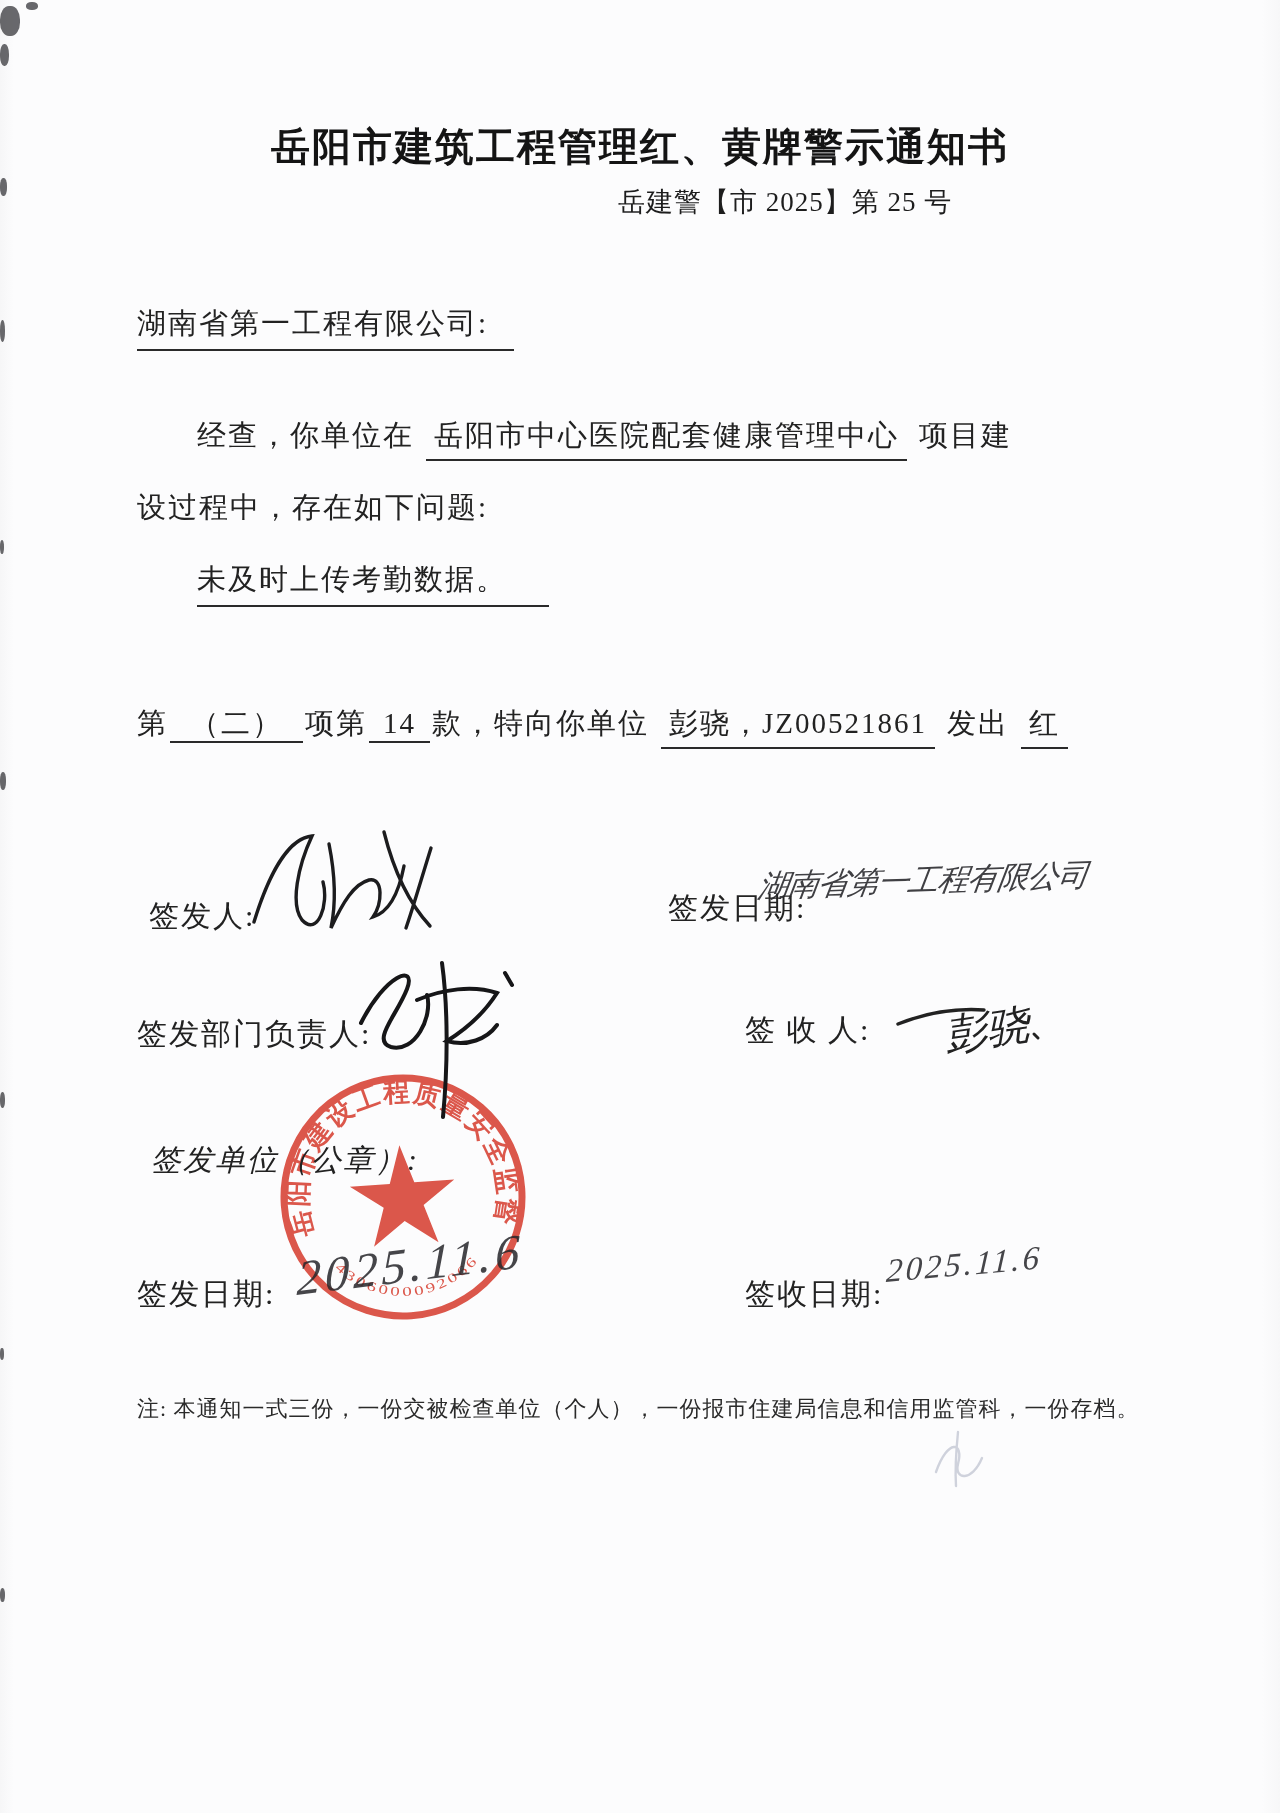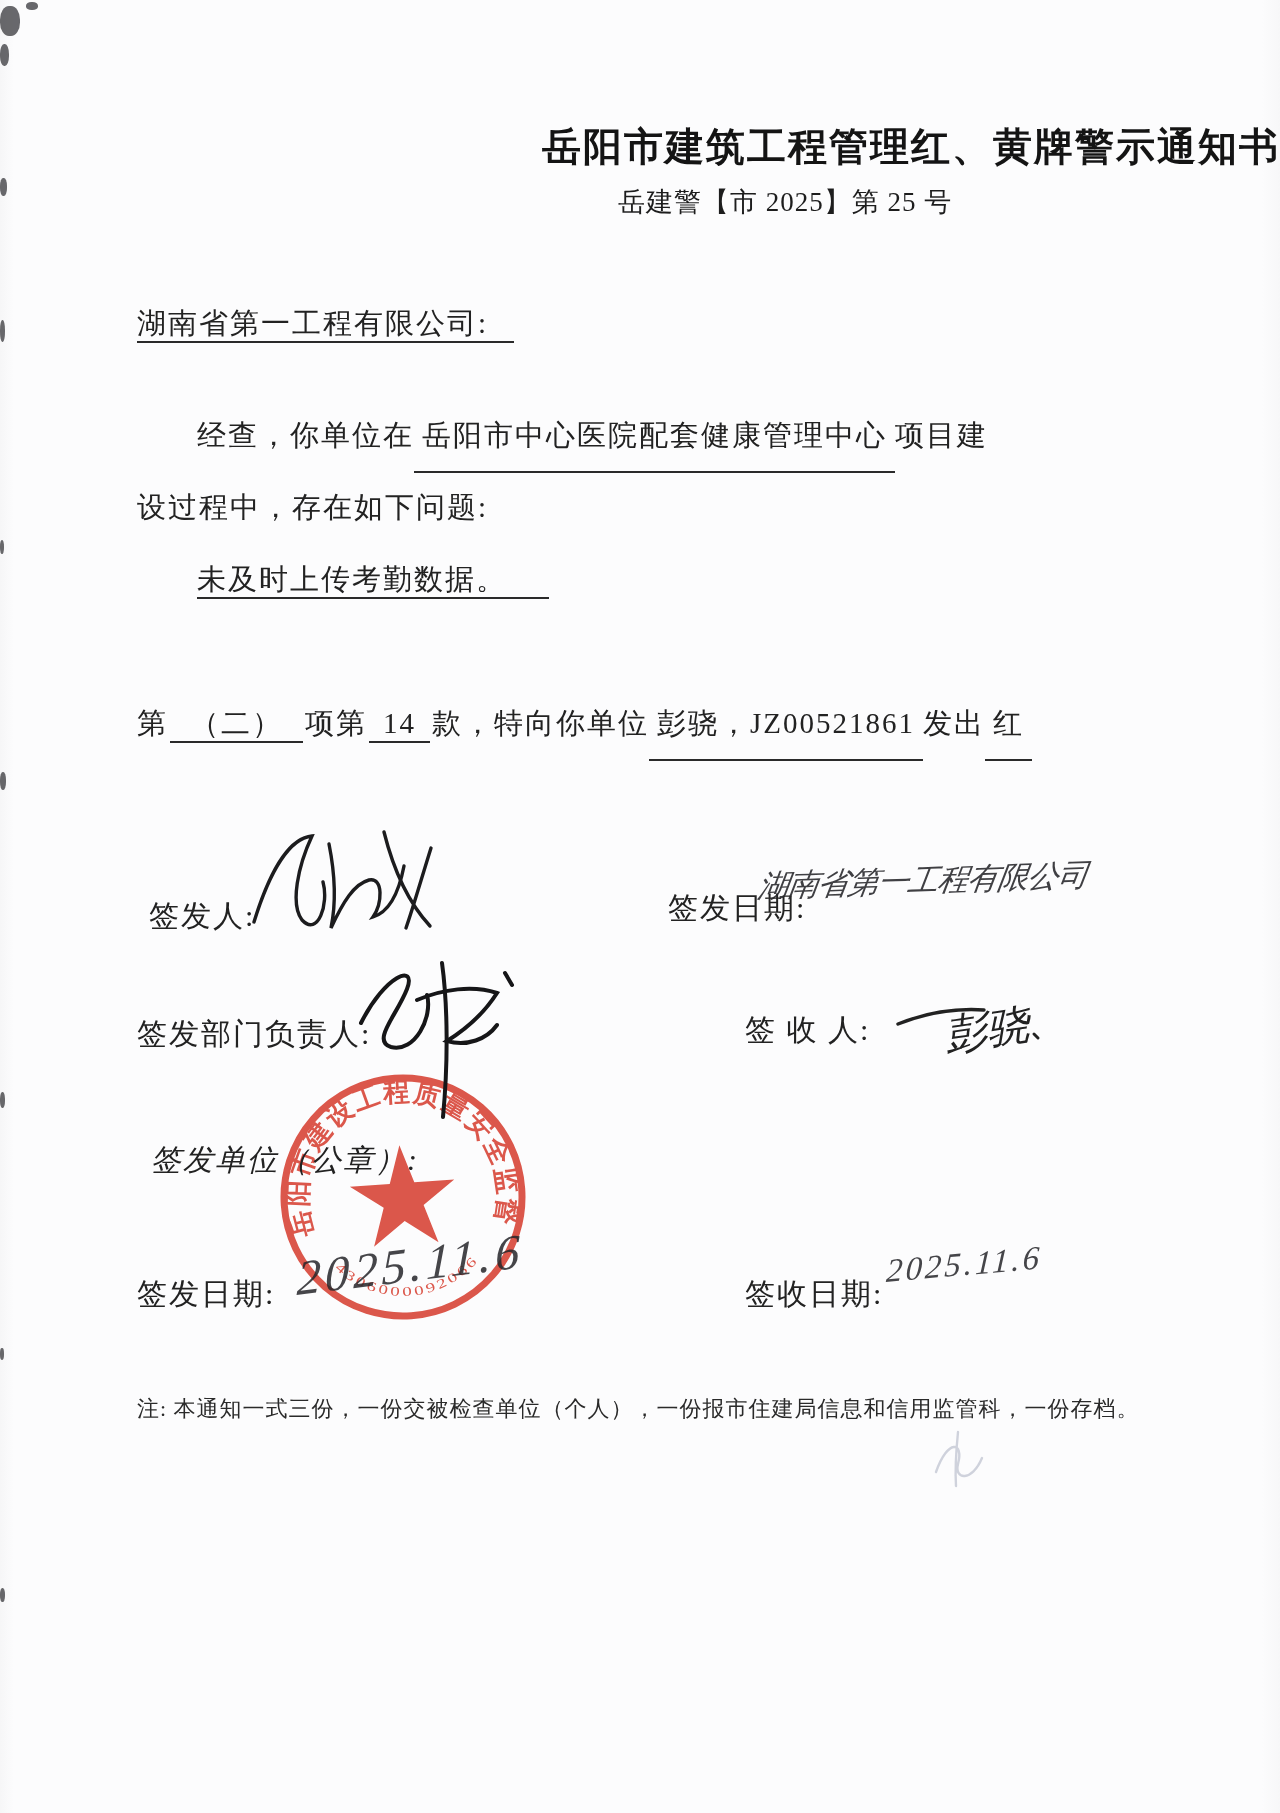--- a/index.html
+++ b/index.html
@@ -6,34 +6,34 @@
   body{
     width:1280px;height:1813px;
     background:#fbfbfc;
     font-family:"Liberation Serif","DejaVu Serif",serif;
     color:#1f1f1f;
     overflow:hidden;
   }
   .page{position:relative;width:1280px;height:1813px;background:linear-gradient(90deg,#f6f6f7 0px,#fcfcfd 14px,#fcfcfd 1262px,#f7f7f8 1280px);}
   .title{
     position:absolute;top:120px;left:0;width:100%;
-    text-align:right;font-size:39px;font-weight:bold;color:#141414;
+    text-align:center;font-size:39px;font-weight:bold;color:#141414;
     letter-spacing:2px;margin:0;
   }
   .docnum{
     position:absolute;top:184px;left:618px;
     font-size:27px;letter-spacing:1px;color:#1d1d1d;
   }
   .line{
     position:absolute;font-size:29px;letter-spacing:2px;
     white-space:nowrap;height:50px;line-height:50px;color:#222;
   }
-  .u{border-bottom:2px solid #2a2a2a;padding-bottom:2px;}
+  .u{border-bottom:2px solid #2a2a2a;padding-bottom:10px;}
   .fill{border-bottom:2px solid #2a2a2a;padding:0 14px 2px 14px;margin:0 2px;}
-  .fill-tight{border-bottom:2px solid #2a2a2a;padding:0 8px 20px 8px;margin:0 0;}
+  .fill-tight{border-bottom:2px solid #2a2a2a;padding:0 8px 8px 8px;margin:0 12px;}
   .sig-label{
     position:absolute;font-size:30px;letter-spacing:2px;color:#222;
     white-space:nowrap;z-index:3;
   }
   .hand{
     position:absolute;font-style:italic;color:#26262a;
     white-space:nowrap;z-index:4;
   }
   .hw-unit{
     top:860px;left:758px;font-size:31px;letter-spacing:-1px;

